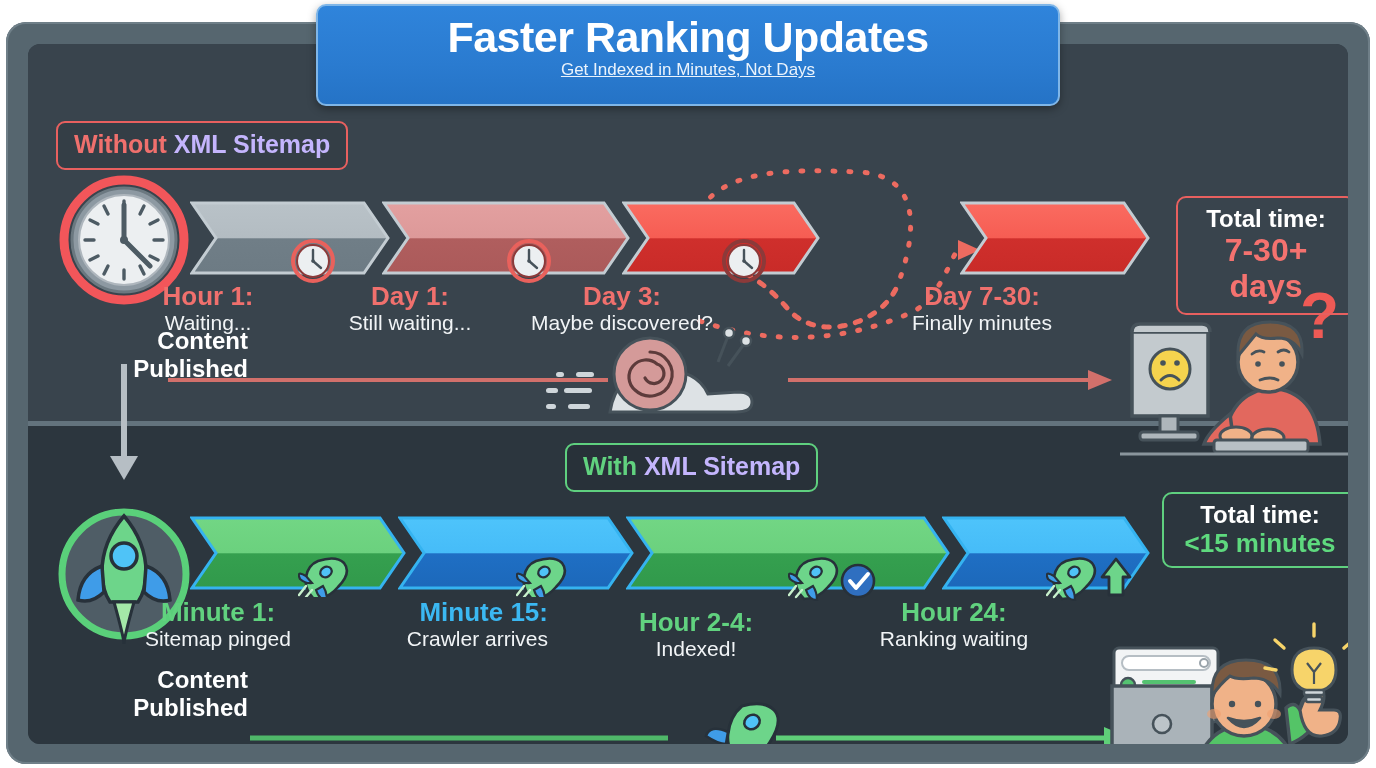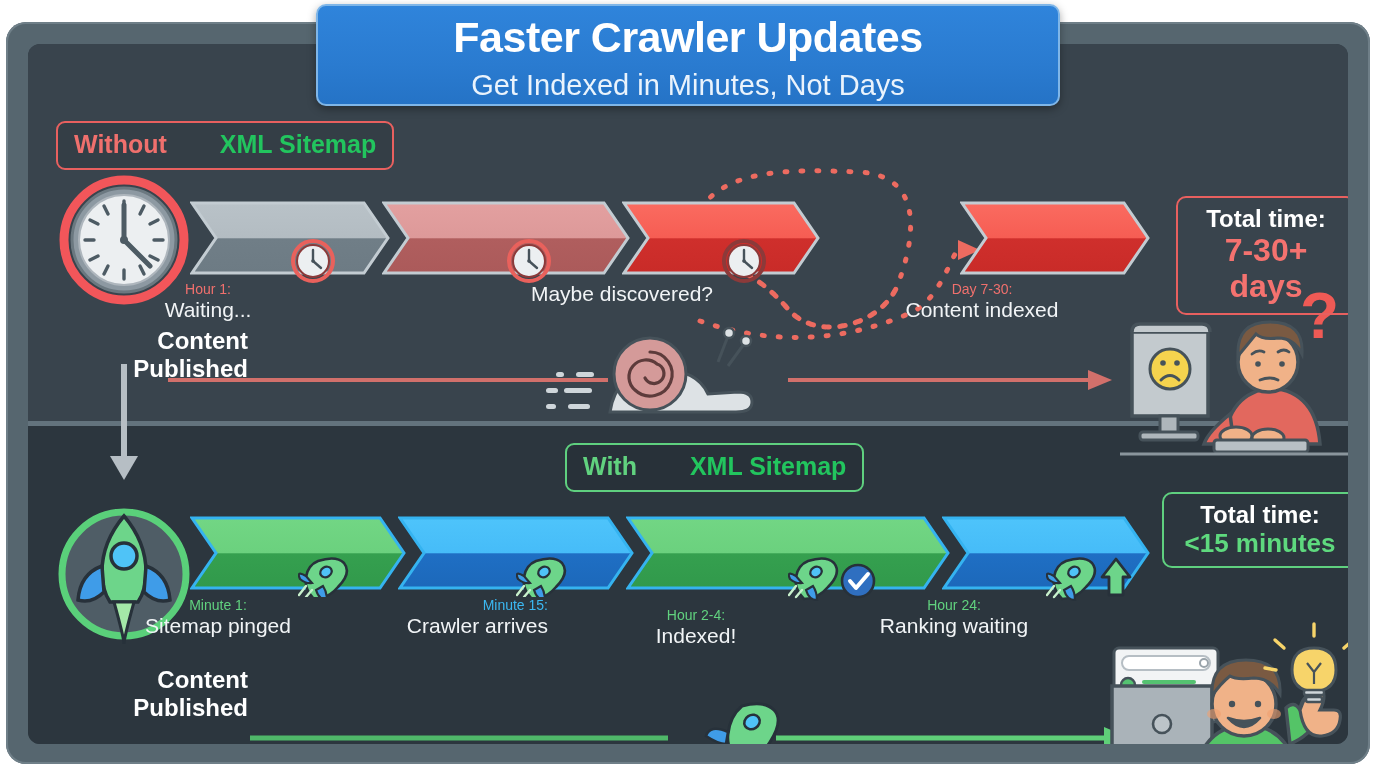--- a/index.html
+++ b/index.html
@@ -47,52 +47,52 @@
     border-radius: 10px;
     text-align: center;
     z-index: 40;
     box-shadow: 0 3px 8px rgba(0,0,0,.35);
   }
   .banner-title {
     color: #ffffff; font-size: 43px; font-weight: bold; line-height: 1.05;
     margin-top: 9px; letter-spacing: -0.5px;
   }
   .banner-sub {
-    color: #eaf3fc; font-size: 29px; line-height: 1.1; margin-top: 10px;
+    color: #eaf3fc; font-size: 17px; line-height: 1.1; margin-top: 1px; text-decoration: underline;
   }
 
   
   .badge {
     position: absolute; border-radius: 9px; padding: 7px 16px 9px 16px;
     font-size: 25px; font-weight: bold; white-space: nowrap;
     background: rgba(0,0,0,0.08);
   }
   .badge-without { left: 28px; top: 77px; border: 2px solid #e8605f; }
   .badge-with { left: 537px; top: 399px; border: 2px solid #5fd07f; }
   .hl-red { color: #f0706d; }
   .hl-green { color: #61d27f; }
-  .badge-rest { color: #22c55e; margin-left: 46px; }
+  .badge-rest { color: #c4b5fd; }
 
   
   .chev-row { position: absolute; height: 74px; }
   .chev-row.top { left: 162px; top: 157px; width: 960px; }
   .chev-row.bottom { left: 162px; top: 472px; width: 960px; }
 
   .chev {
     position: absolute; top: 0; height: 74px;
     display: flex; align-items: center; justify-content: center;
   }
   .chev svg { position: absolute; left: 0; top: 0; }
   .chev .chev-icon { position: relative; z-index: 3; display: flex; align-items: center; gap: 6px; }
 
   
   .tl-label {
     position: absolute; text-align: center; line-height: 1.12; width: 260px;
   }
-  .tl-title { font-size: 14px; font-weight: normal; }
+  .tl-title { font-size: 26px; font-weight: bold; }
   .tl-sub { font-size: 21px; color: #f1f4f6; }
 
   
   .total-box {
     position: absolute; border-radius: 10px; padding: 8px 14px;
     text-align: center; line-height: 1.12;
   }
   .total-top { left: 1148px; top: 152px; width: 180px; border: 2px solid #e8605f; }
   .total-bot { left: 1134px; top: 448px; width: 196px; border: 2px solid #5fd07f; }
   .total-lbl { color: #ffffff; font-size: 24px; font-weight: bold; }
@@ -305,26 +305,31 @@
         <svg width="190" height="74" viewBox="0 0 190 74">
             <polygon points="2,2 164,2 188,37 164,72 2,72 26,37" fill="url(#gRed2)" stroke="#c3ccd2" stroke-width="3"></polygon>
           </svg>
       </div>
     </div>
 
     <div class="tl-label" style="left:50px; top:238px;">
       <div class="tl-title hl-red">Hour 1:</div>
       <div class="tl-sub">Waiting...</div>
     </div>
+    <div class="tl-label" style="left:252px; top:238px;">
+      <div class="tl-title hl-red">Day 1:</div>
+      <div class="tl-sub">Still waiting...</div>
+    </div>
     <div class="tl-label" style="left:464px; top:238px;">
+      <div class="tl-title hl-red">Day 3:</div>
       <div class="tl-sub">Maybe discovered?</div>
     </div>
     <div class="tl-label" style="left:824px; top:238px;">
       <div class="tl-title hl-red">Day 7-30:</div>
-      <div class="tl-sub">Content indexed</div>
+      <div class="tl-sub">Finally minutes</div>
     </div>
 
     <div class="total-box total-top">
       <div class="total-lbl">Total time:</div>
       <div class="total-val-red">7-30+ days</div>
     </div>
 
     <div class="pub-label pub-top">
       <div style="white-space:pre-line">Content
 Published</div>
@@ -507,17 +512,17 @@
       <div class="total-val-green">&lt;15 minutes</div>
     </div>
 
     <div class="pub-label pub-bot">
       <div style="white-space:pre-line">Content
 Published</div>
     </div>
   </div>
 
   <div class="banner">
-    <div class="banner-title">Faster Crawler Updates</div>
+    <div class="banner-title">Faster Ranking Updates</div>
     <div class="banner-sub">Get Indexed in Minutes, Not Days</div>
   </div>
 
 </div>
 
 </body></html>

